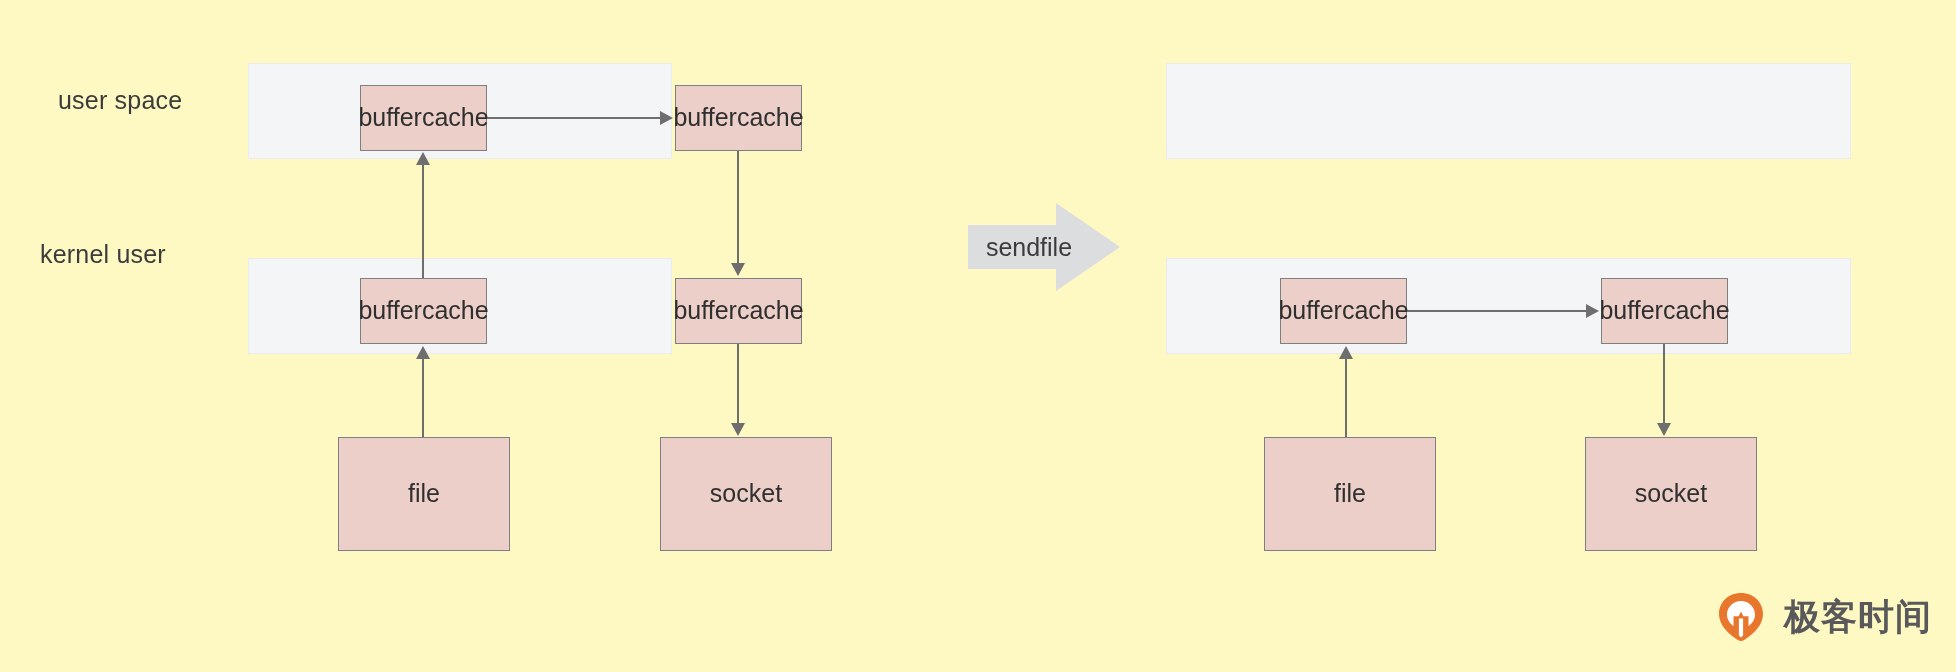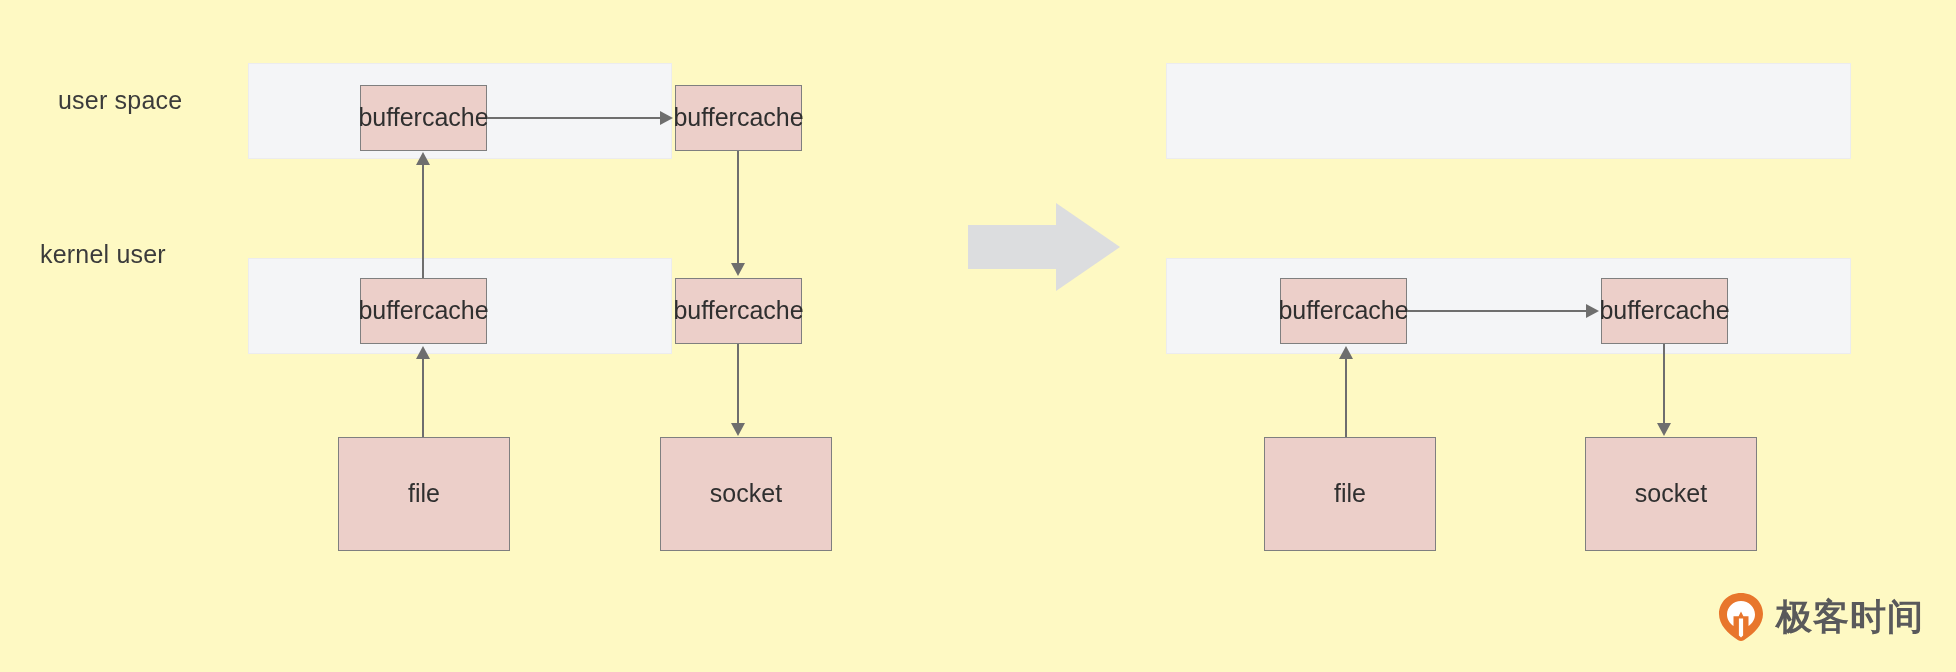--- a/index.html
+++ b/index.html
@@ -117,21 +117,21 @@
     color: #3b3b3b;
   }
 
   
   #logo {
     position: absolute;
     left: 1718px;
     top: 592px;
     display: flex;
     align-items: center;
-    gap: 12px;
+    gap: 20px;
   }
   #logo .mark {
     width: 46px; height: 50px;
     position: relative;
   }
   #logo .logo-text {
     font-size: 36px;
     color: #59595b;
     letter-spacing: 1px;
     font-family: "DejaVu Sans", sans-serif;
@@ -191,20 +191,21 @@
     <div class="line-v" style="left:737px; top:151px; height:114px;"></div>
     <div class="arrow-down" style="left:731px; top:263px;"></div>
 
     <div class="line-v" style="left:737px; top:344px; height:81px;"></div>
     <div class="arrow-down" style="left:731px; top:423px;"></div>
   </div>
 
   <div id="sendfile-arrow">
     <div class="shaft"></div>
     <div class="head"></div>
+    <div class="label">sendfile</div>
   </div>
 
   <div>
 
     <div class="space-band" style="left:1166px; top:63px; width:685px; height:96px;"></div>
     <div class="space-band" style="left:1166px; top:258px; width:685px; height:96px;"></div>
 
     <div class="node" style="left:1280px; top:278px; width:127px; height:66px;">
       <span>buffer</span>
       <span>cache</span>

